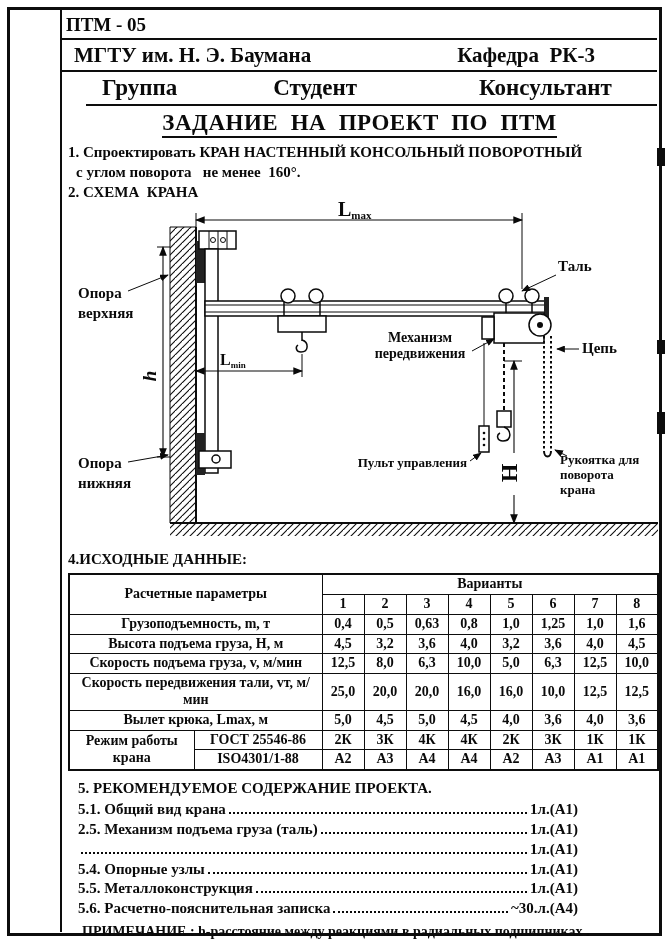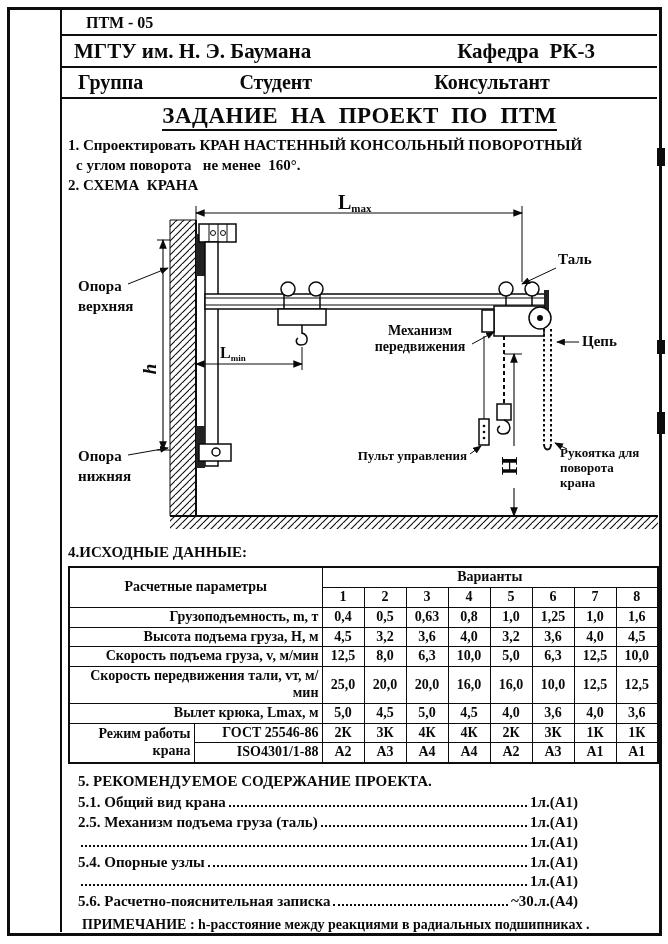--- a/index.html
+++ b/index.html
@@ -2,24 +2,24 @@
 <html><head>
 <meta charset="utf-8">
 <style>
   html,body{margin:0;padding:0;background:#ffffff;}
   .page{position:relative;width:668px;height:944px;background:#fff;overflow:hidden;
         font-family:"Liberation Serif",serif;font-weight:bold;color:#0a0a0a;}
   .frame{position:absolute;top:7px;left:7px;right:6px;bottom:8px;border:3px solid #0d0d0d;}
   .content{position:absolute;top:10px;left:60px;right:11px;bottom:12px;border-left:2px solid #0d0d0d;}
   .prewrap{white-space:pre-wrap;}
 
-  .hdr-row1{font-size:16px;padding:4px 0 2px 24px;border-bottom:2px solid #0d0d0d;}
+  .hdr-row1{font-size:19px;padding:4px 0 2px 4px;border-bottom:2px solid #0d0d0d;}
   .hdr-row2{display:flex;font-size:21px;padding:3px 0 2px 12px;border-bottom:2px solid #0d0d0d;}
   .hdr-row2 .dept{margin-left:auto;padding-right:62px;}
-  .hdr-row3{display:flex;font-size:20px;padding:3px 0 3px 0;border-bottom:2px solid #0d0d0d;}
+  .hdr-row3{display:flex;font-size:23px;padding:3px 0 3px 0;border-bottom:2px solid #0d0d0d;margin-left:24px;}
   .hdr-row3 .g1{margin-left:16px;} .hdr-row3 .g2{margin-left:96px;} .hdr-row3 .g3{margin-left:122px;}
   .hdr-title{text-align:center;font-size:23px;padding:4px 0 3px 0;letter-spacing:.5px;}
   .hdr-title span{border-bottom:2px solid #0d0d0d;padding-bottom:1px;}
 
   .body-area{padding:4px 4px 0 6px;font-size:15px;}
   .task-line1{line-height:1.3;}
   .task-line2{line-height:1.25;padding-left:8px;}
   .task-item2{line-height:1.3;margin-top:2px;}
 
   svg{display:block;overflow:visible;margin:-2px 0 0 2px;}
@@ -32,21 +32,21 @@
   .dim{stroke:#0a0a0a;stroke-width:1.1;fill:none;}
 
   .leader-row{display:flex;align-items:baseline;line-height:1.32;}
   .leader{flex:1;border-bottom:2px dotted #0a0a0a;margin:0 3px 3px 3px;min-width:18px;}
   .item3-row{width:440px;margin-top:2px;}
   .item4{line-height:1.3;margin:1px 0 4px 0;}
 
   table.data-table{border-collapse:collapse;table-layout:fixed;width:589px;border:2px solid #0d0d0d;}
   table.data-table td{border:1.5px solid #0d0d0d;font-size:14px;padding:1px 3px;line-height:1.2;}
   td.c{text-align:center;}
-  td.lbl{text-align:right;padding-left:5px;}
+  td.lbl{text-align:center;padding-left:5px;}
   td.head{font-size:15px;text-align:center;}
 
   .section5{margin-top:9px;padding-left:10px;font-size:15px;width:500px;}
   .section5 .s5-title{margin-bottom:3px;}
   .note{margin-top:4px;padding-left:14px;font-size:14px;width:560px;line-height:1.25;}
 
   .artifact{position:absolute;right:3px;background:#0d0d0d;width:8px;}
 </style>
 </head>
 <body>
@@ -353,20 +353,21 @@
         <div class="leader-row">
           <span class="leader"></span>
           <span>1л.(А1)</span>
         </div>
         <div class="leader-row">
           <span>5.4. Опорные узлы</span>
           <span class="leader"></span>
           <span>1л.(А1)</span>
         </div>
         <div class="leader-row">
+          <span>5.5. Металлоконструкция</span>
           <span class="leader"></span>
           <span>1л.(А1)</span>
         </div>
         <div class="leader-row">
           <span>5.6. Расчетно-пояснительная записка</span>
           <span class="leader"></span>
           <span>~30.л.(А4)</span>
         </div>
       </div>
 

